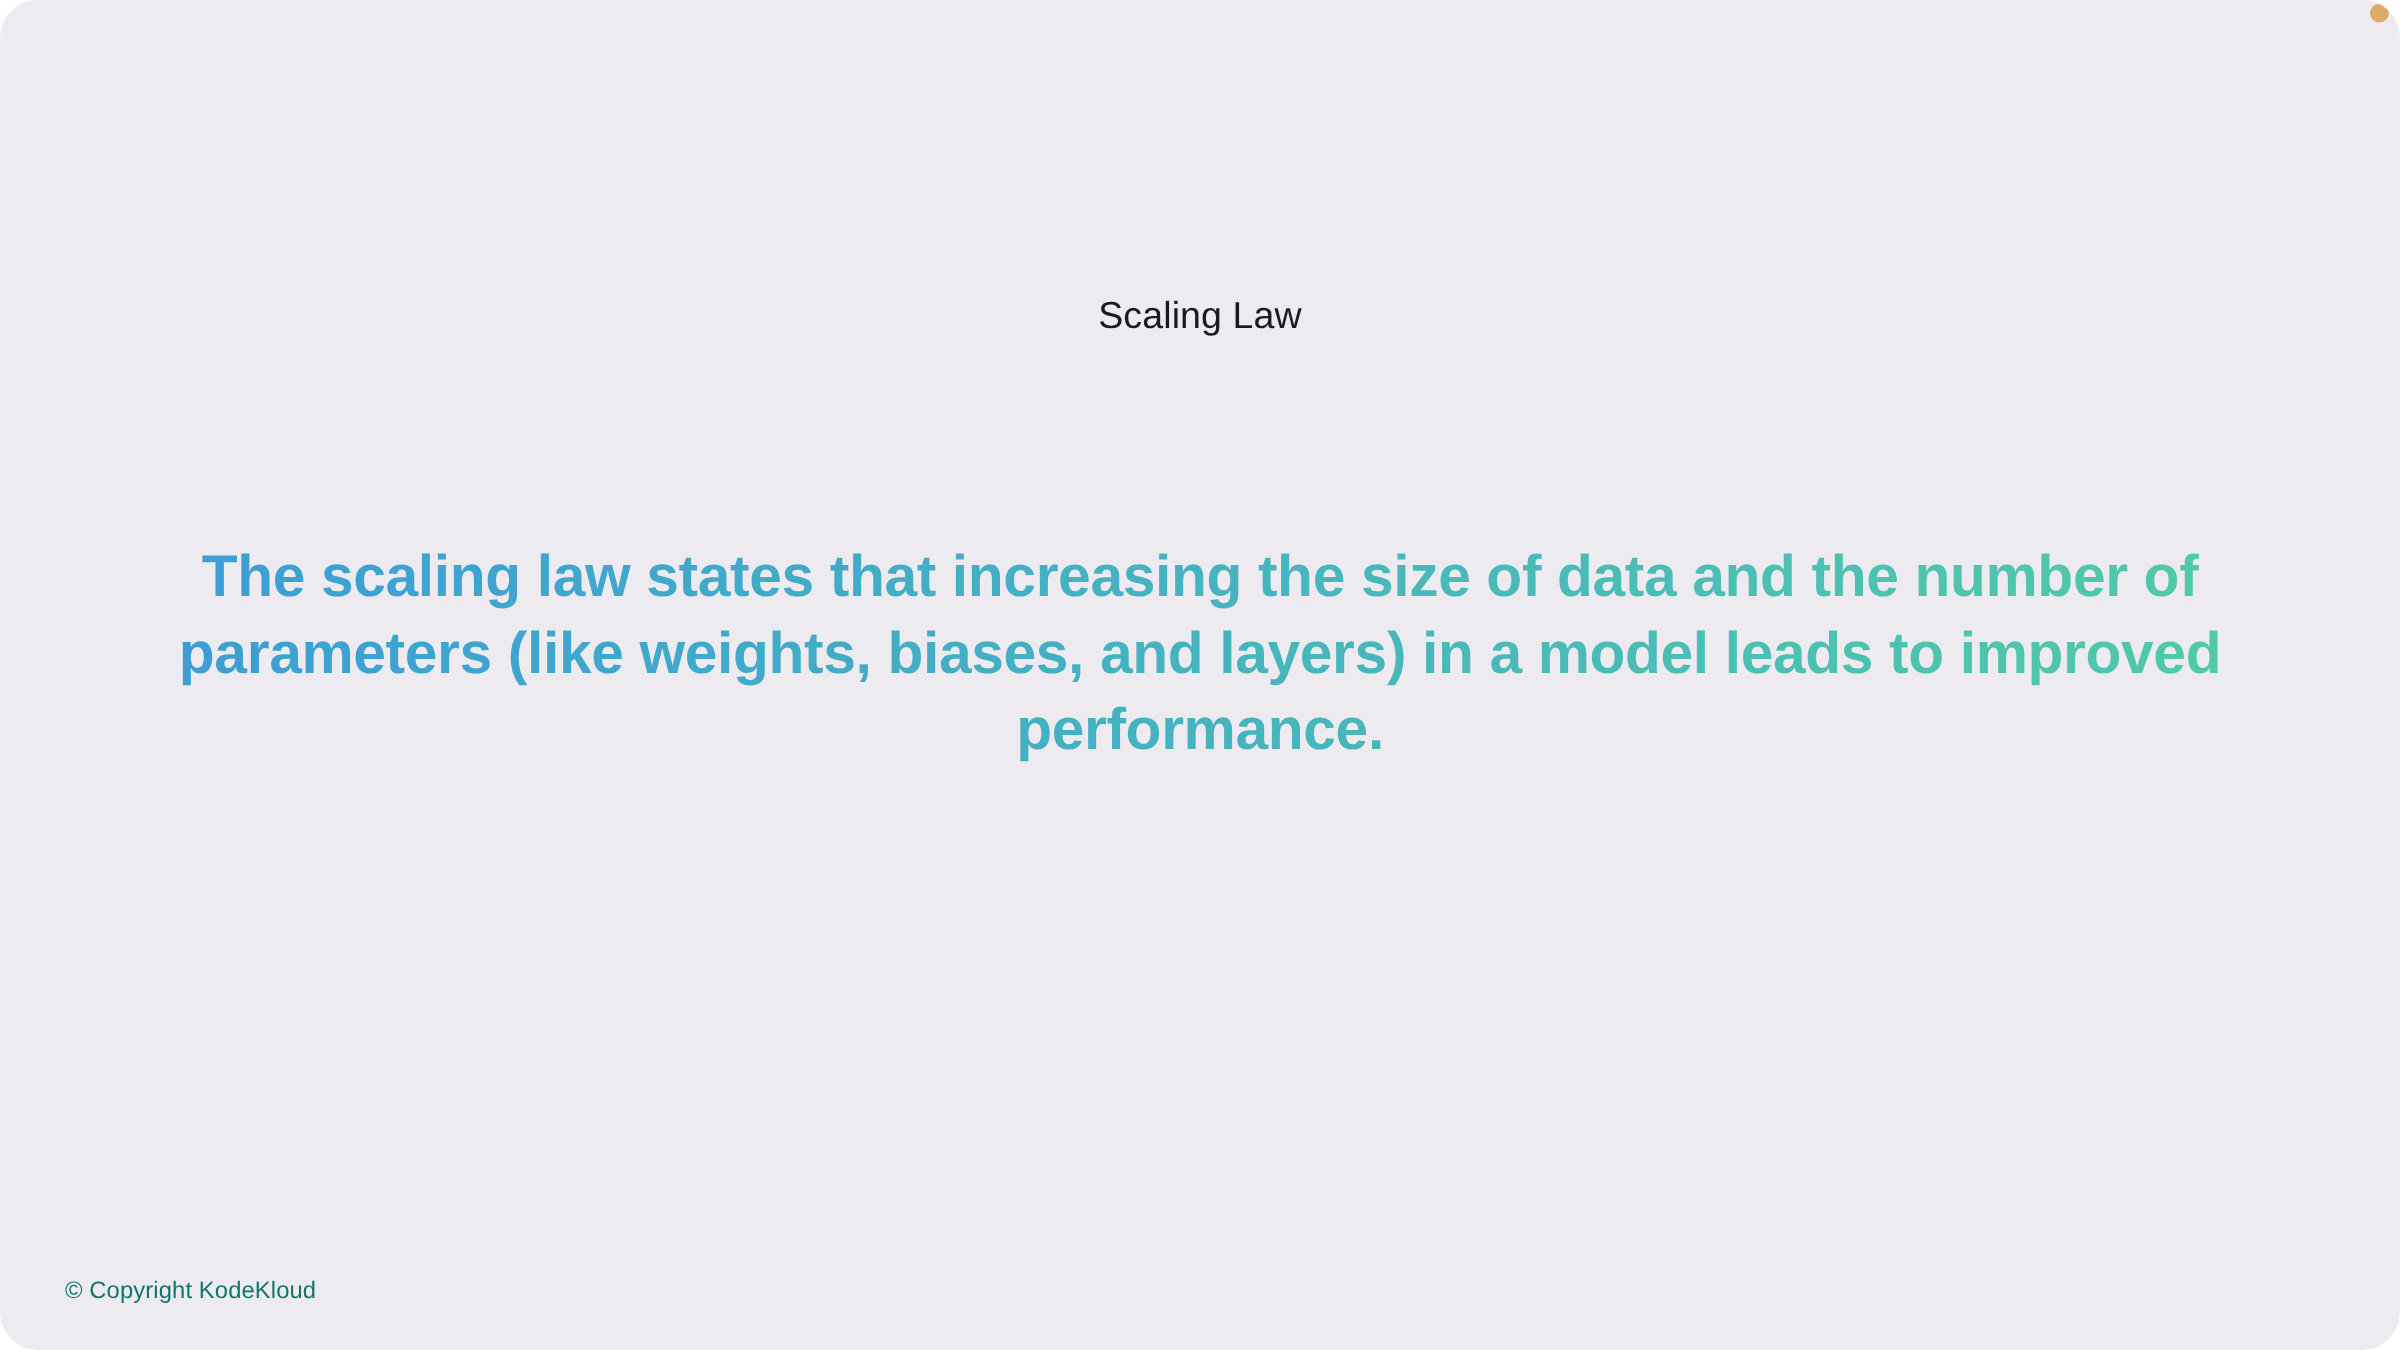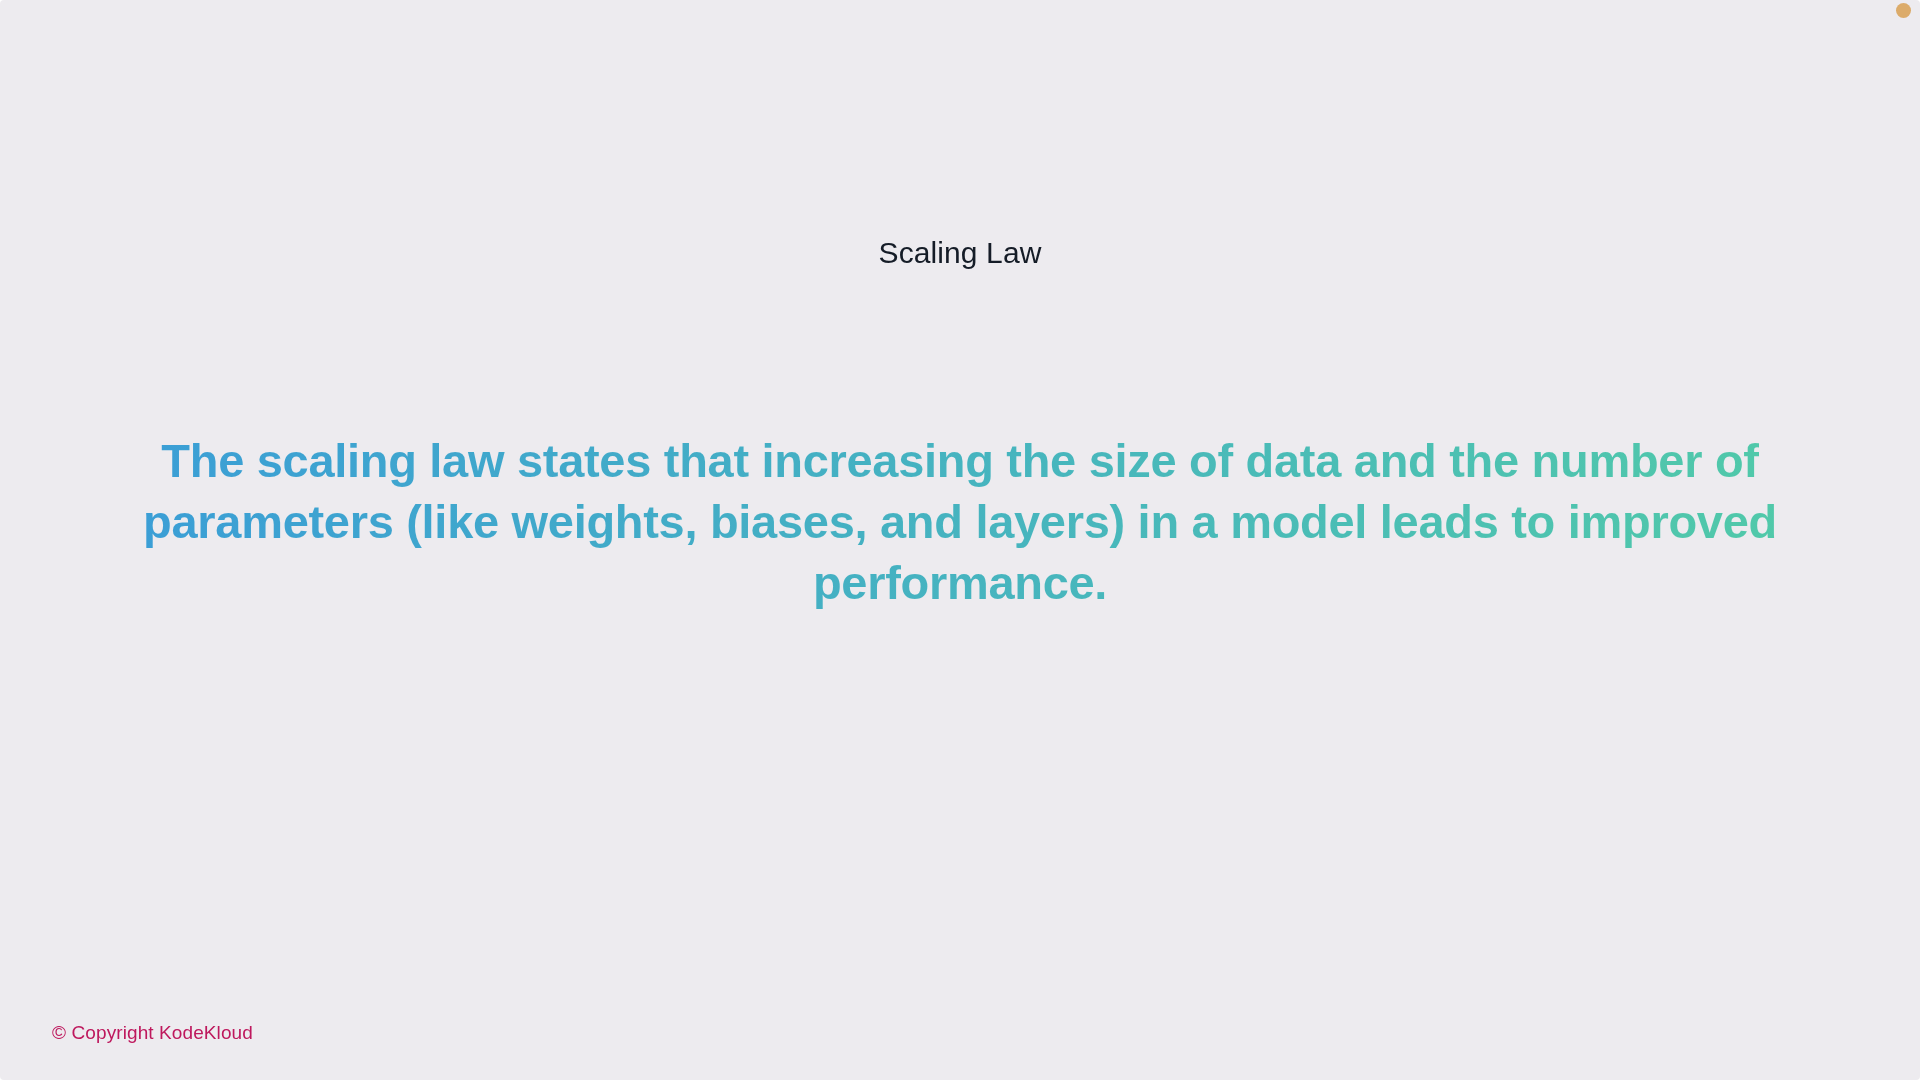--- a/index.html
+++ b/index.html
@@ -9,21 +9,21 @@
     height: 1080px;
     background: #ffffff;
     overflow: hidden;
   }
 
   #slide {
     position: relative;
     width: 1920px;
     height: 1080px;
     background: #edebef;
-    border-radius: 4px;
+    border-radius: 30px;
     overflow: hidden;
     font-family: "Liberation Sans", "DejaVu Sans", sans-serif;
     -webkit-font-smoothing: antialiased;
   }
   .dot-shape {
     position: absolute;
     top: 3px;
     left: 1896px;
     width: 15px;
     height: 15px;
@@ -84,15 +84,15 @@
 <div id="slide" style="background: rgb(237, 235, 239);">
 
   <div class="dot-shape" style="background: rgb(220, 171, 106);"></div>
 
   <div id="slide-title" style="color: rgb(21, 28, 39);">Scaling Law</div>
 
   <div id="statement-block">
     <p id="statement-text" style="background-image: linear-gradient(90deg, rgb(59, 158, 214) 0%, rgb(81, 201, 169) 100%);">The scaling law states that increasing the size of data and the number of parameters (like weights, biases, and layers) in a model leads to improved performance.</p>
   </div>
 
-  <div id="copyright" style="color: #be185d;">© Copyright KodeKloud</div>
+  <div id="copyright" style="color: #0f766e;">© Copyright KodeKloud</div>
 
 </div>
 
 </body></html>

